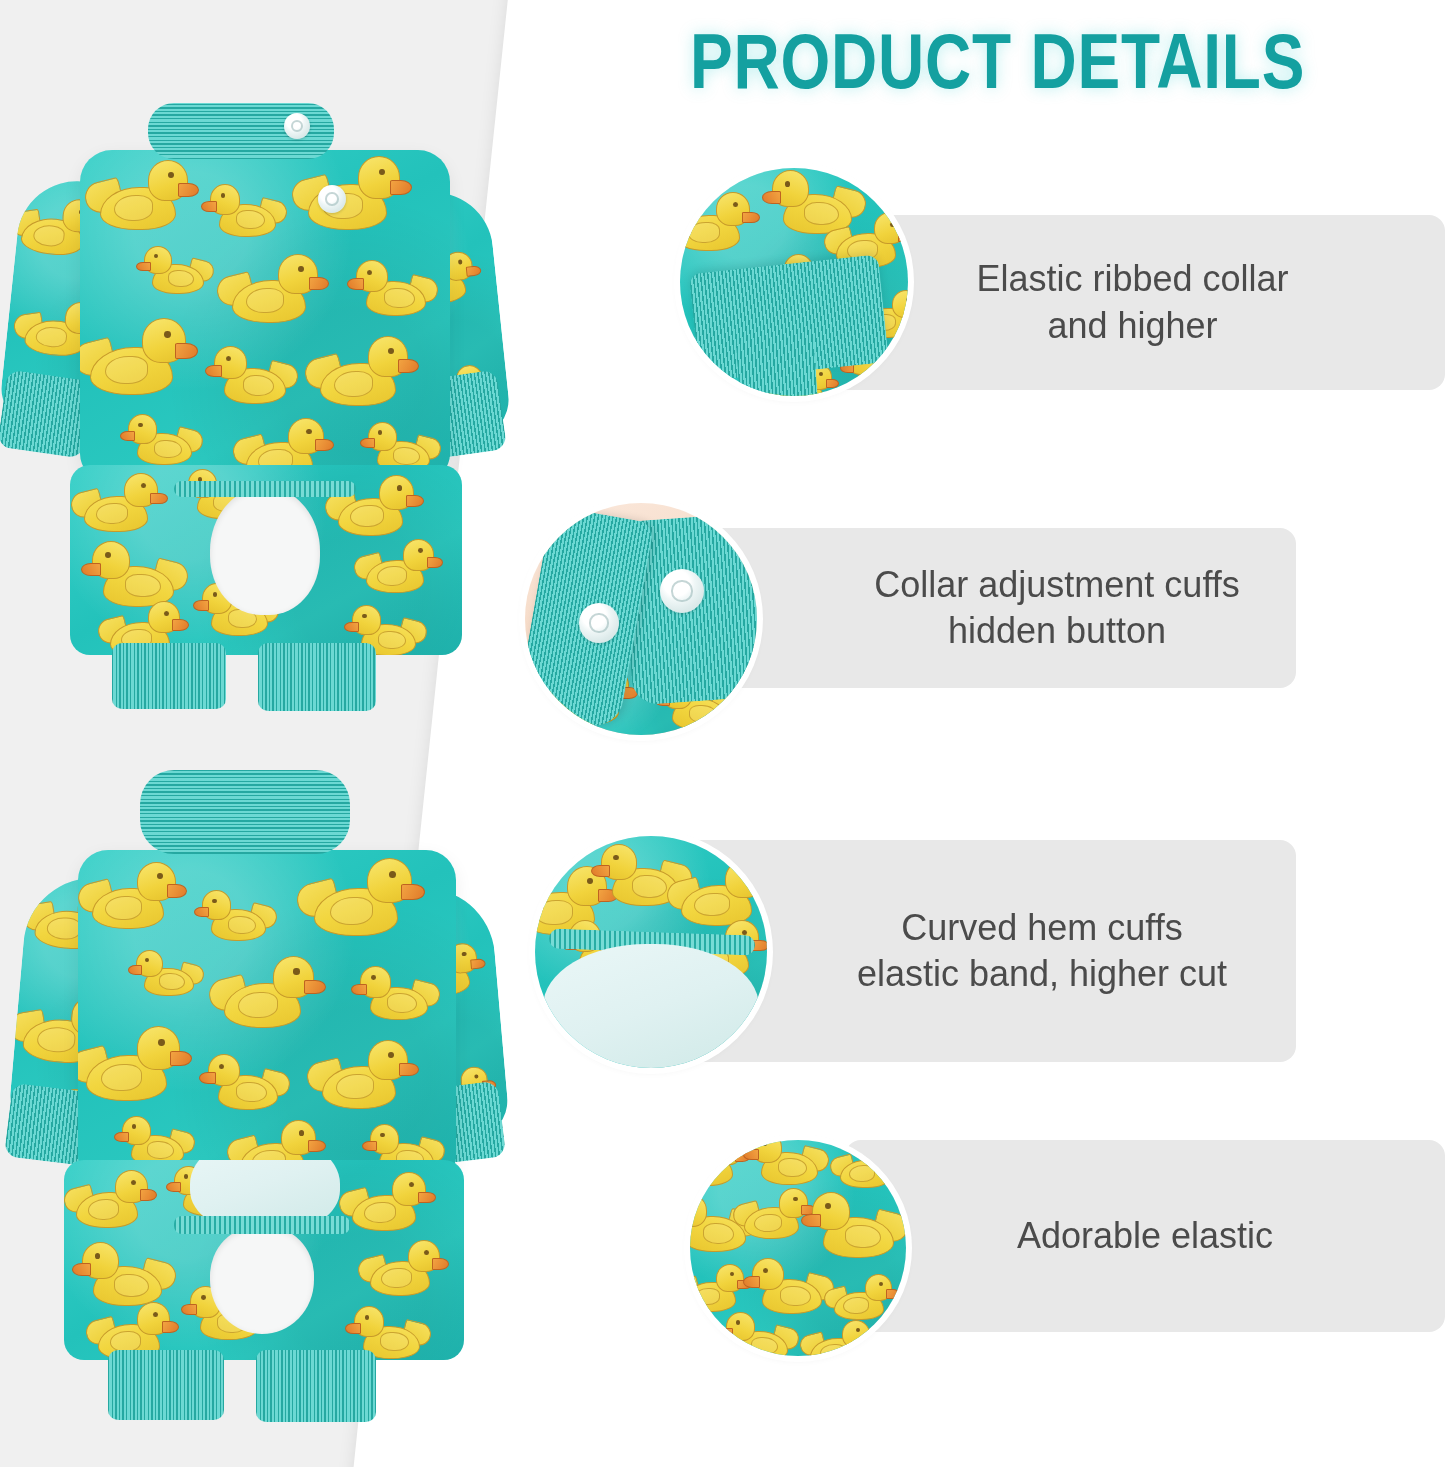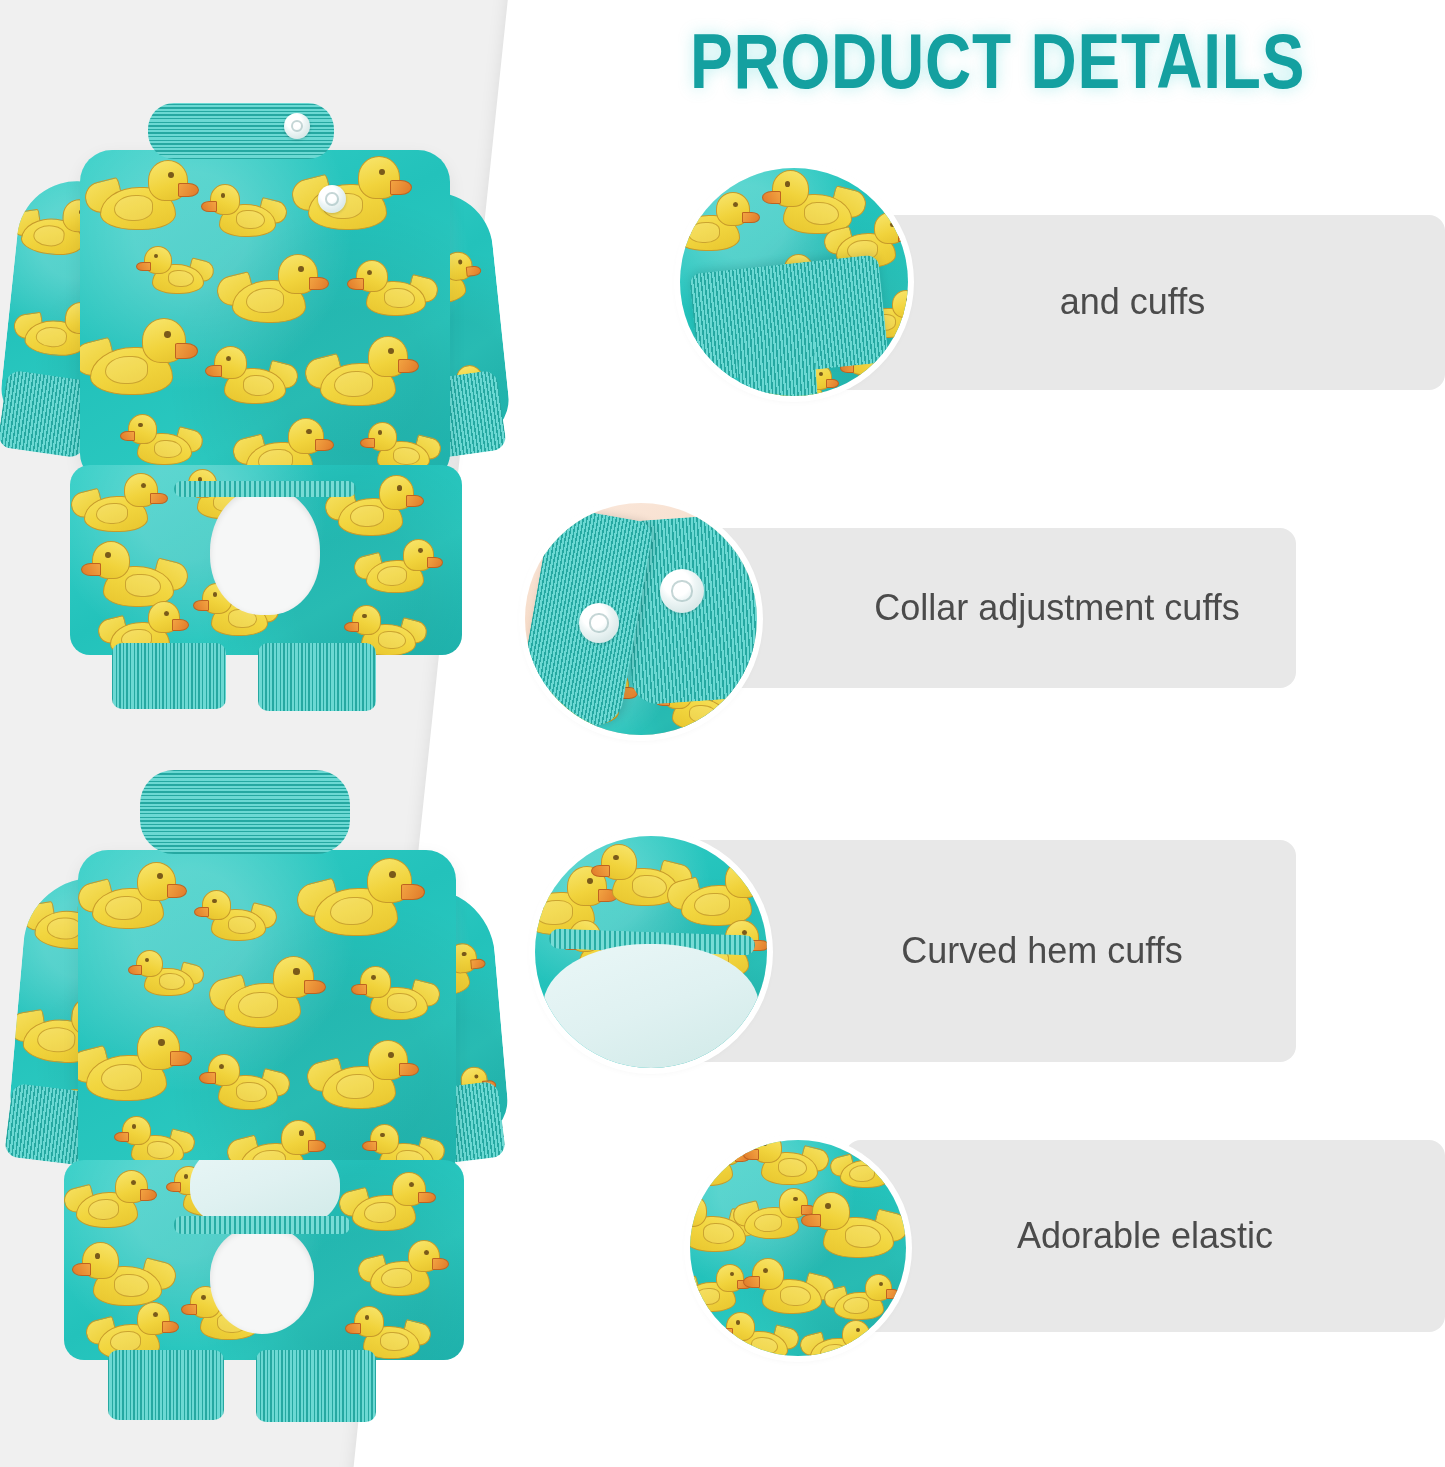--- a/index.html
+++ b/index.html
@@ -705,21 +705,22 @@
       <div class="elastic" style="left:110px;top:56px;width:176px;height:18px;"></div>
     </div>
 
     <div class="g-cuff rib" style="left:108px;top:600px;width:116px;height:70px;border-radius:10px;"></div>
     <div class="g-cuff rib" style="left:256px;top:600px;width:120px;height:72px;border-radius:10px;"></div>
   </div>
 
   <div class="feature">
     <div class="label-box" style="left:820px;top:215px;width:625px;height:175px;">
       <div>
-        <div>and cuffs</div>
+        <div>Elastic ribbed collar</div>
+        <div>and higher</div>
       </div>
     </div>
     <div class="circle" style="left:680px;top:168px;width:228px;height:228px;">
       <div class="duckfab">
         <div class="duck" style="--dw:74px;left:-4px;top:24px;">
             <div class="tail"></div>
             <div class="body"></div>
             <div class="head"></div>
             <div class="beak"></div>
             <div class="eye"></div>
@@ -775,20 +776,21 @@
       </div>
       <div class="rib" style="position:absolute;left:14px;top:96px;width:190px;height:108px;border-radius:12px;transform:rotate(-6deg);box-shadow:0 -3px 8px rgba(0,0,0,0.10);"></div>
       <div class="rib" style="position:absolute;left:58px;top:170px;width:78px;height:70px;border-radius:8px;transform:rotate(-4deg);"></div>
     </div>
   </div>
 
   <div class="feature">
     <div class="label-box" style="left:700px;top:528px;width:596px;height:160px;padding-left:140px;">
       <div>
         <div>Collar adjustment cuffs</div>
+        <div>hidden button</div>
       </div>
     </div>
     <div class="circle" style="left:525px;top:503px;width:232px;height:232px;">
       <div style="position:absolute;inset:0;background:linear-gradient(160deg,#fbe9dd 0%,#f6dcc9 40%,#f2d3bd 100%);"></div>
       <div class="duckfab" style="top:62%;"></div>
       <div class="duck" style="--dw:70px;left:34px;top:166px;">
           <div class="tail"></div>
           <div class="body"></div>
           <div class="head"></div>
           <div class="beak"></div>
@@ -807,20 +809,21 @@
       <div class="rib" style="position:absolute;left:8px;top:10px;width:104px;height:210px;border-radius:26px 16px 30px 14px;transform:rotate(10deg);box-shadow:3px 0 9px rgba(0,0,0,0.14);"></div>
       <div class="snap" style="left:135px;top:66px;width:44px;height:44px;"></div>
       <div class="snap" style="left:54px;top:100px;width:40px;height:40px;"></div>
     </div>
   </div>
 
   <div class="feature">
     <div class="label-box" style="left:680px;top:840px;width:616px;height:222px;padding-left:130px;">
       <div>
         <div>Curved hem cuffs</div>
+        <div>elastic band, higher cut</div>
       </div>
     </div>
     <div class="circle" style="left:535px;top:836px;width:232px;height:232px;">
       <div class="duckfab"></div>
       <div class="duck" style="--dw:86px;left:-14px;top:30px;">
           <div class="tail"></div>
           <div class="body"></div>
           <div class="head"></div>
           <div class="beak"></div>
           <div class="eye"></div>

